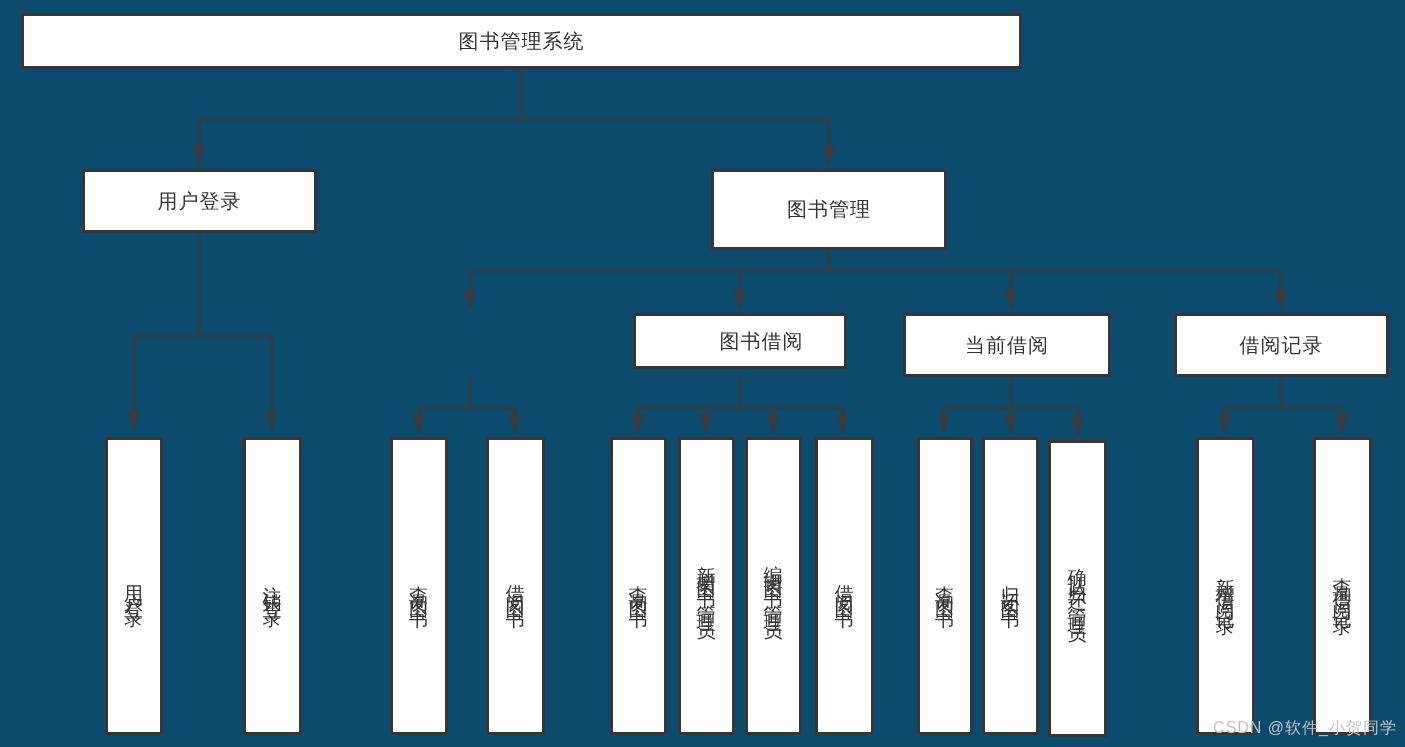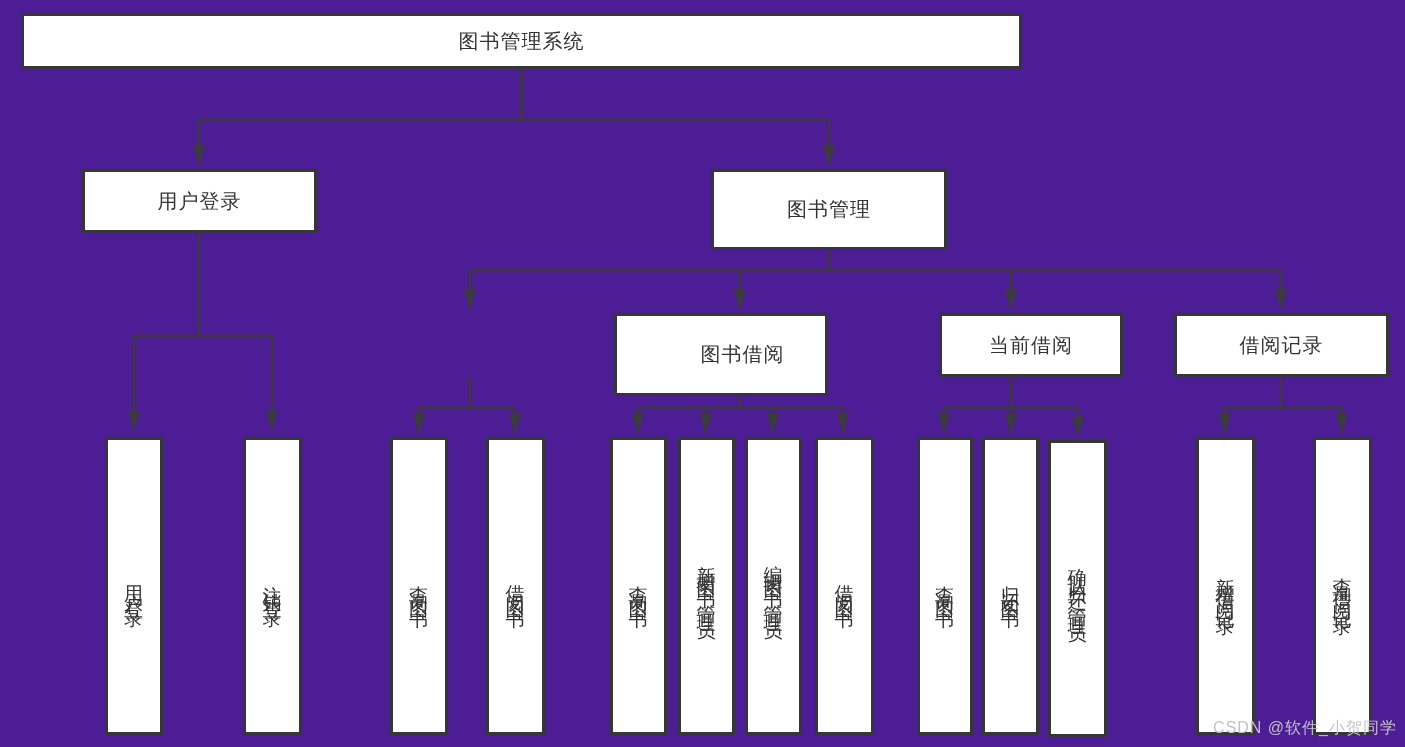--- a/index.html
+++ b/index.html
@@ -2,21 +2,21 @@
 <html><head>
 <meta charset="utf-8">
 <style>
   * { margin: 0; padding: 0; box-sizing: border-box; }
   html, body { background: #ffffff; }
   body { font-family: "Liberation Sans", sans-serif; }
   .stage {
     position: relative;
     width: 1405px;
     height: 747px;
-    background: #4c1d95;
+    background: #0c4a6e;
     overflow: hidden;
   }
   svg.connectors {
     position: absolute;
     left: 0; top: 0;
     width: 1405px; height: 747px;
   }
   .box {
     position: absolute;
     background: #ffffff;
@@ -85,22 +85,22 @@
       <path marker-end="url(#arrow)" d="M1225 408 V433"></path>
       <path marker-end="url(#arrow)" d="M1342 408 V433"></path>
     </g>
   </svg>
 
   <div class="box hbox" style="left:21px; top:13px; width:1001px; height:56px;">图书管理系统</div>
 
   <div class="box hbox" style="left:82px; top:169px; width:235px; height:64px;">用户登录</div>
   <div class="box hbox" style="left:711px; top:169px; width:236px; height:81px;">图书管理</div>
 
-  <div class="box hbox" style="left:614px; top:313px; width:214px; height:83px;padding-left:43px;">图书借阅</div>
-  <div class="box hbox" style="left:903px; top:313px; width:184px; height:64px;margin-left:36px;">当前借阅</div>
+  <div class="box hbox" style="left:633px; top:313px; width:214px; height:56px;padding-left:43px;">图书借阅</div>
+  <div class="box hbox" style="left:903px; top:313px; width:208px; height:64px;">当前借阅</div>
   <div class="box hbox" style="left:1174px; top:313px; width:215px; height:64px;">借阅记录</div>
 
   <div class="box vbox" style="left:105px; top:437px; width:58px; height:298px;">
     <span class="vtext">用户登录</span>
   </div>
   <div class="box vbox" style="left:243px; top:437px; width:59px; height:298px;">
     <span class="vtext">注销登录</span>
   </div>
 
   <div class="box vbox" style="left:390px; top:437px; width:58px; height:298px;">

